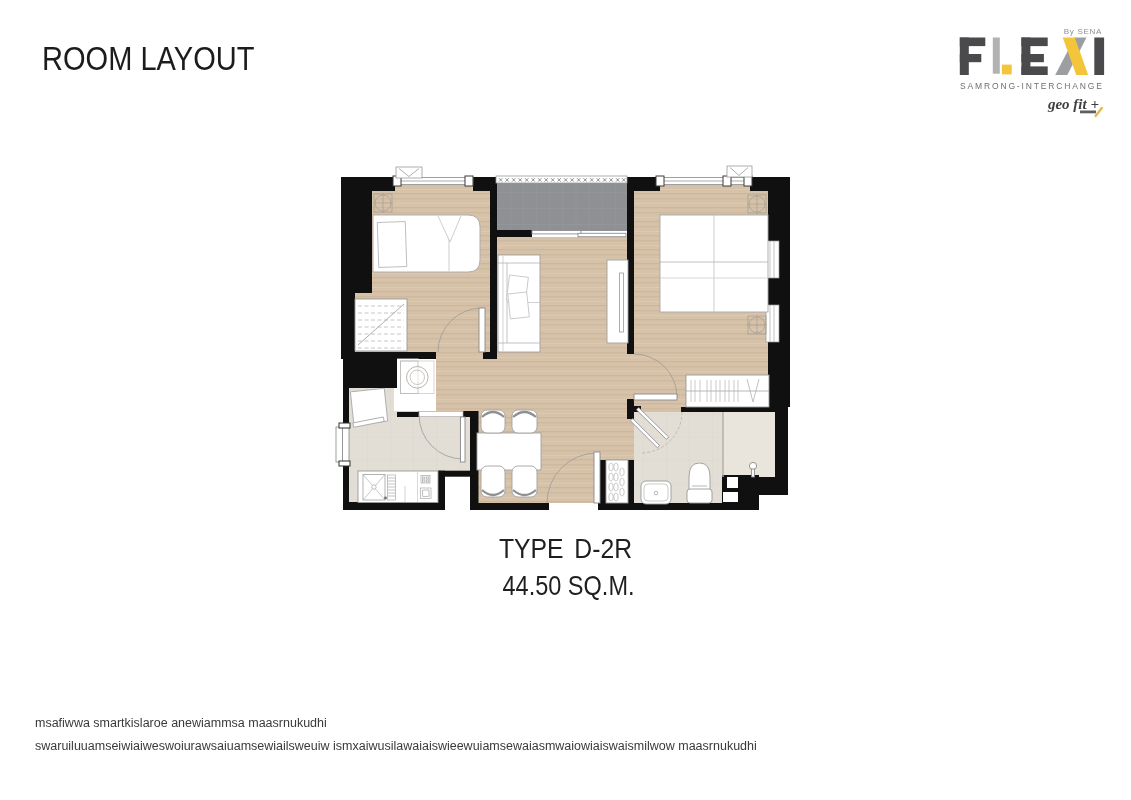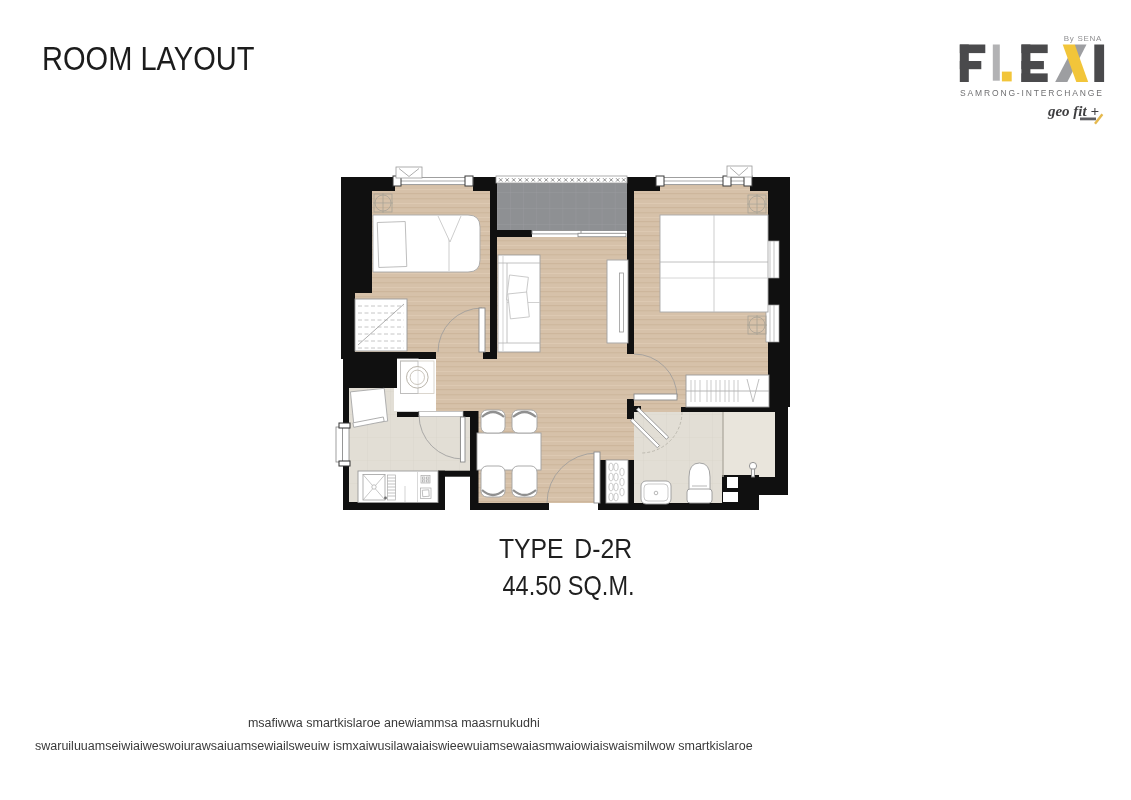--- a/index.html
+++ b/index.html
@@ -4,21 +4,21 @@
 <style>
   html,body{margin:0;padding:0;background:#fff;width:1131px;height:800px;overflow:hidden;}
   body{font-family:"Liberation Sans", sans-serif;position:relative;}
   .abs{position:absolute;}
 </style>
 </head>
 <body>
 
 <div class="abs" style="left:42px;top:40px;font-size:33px;letter-spacing:0px;color:#1c1c1c;transform:scaleX(0.88);transform-origin:left top;">ROOM LAYOUT</div>
 
-<div class="abs" style="left:950px;top:22px;width:170px;height:110px;">
+<div class="abs" style="left:950px;top:15px;width:170px;height:110px;">
 <svg width="170" height="110" viewBox="950 15 170 110">
 
   <text x="1102" y="33.5" text-anchor="end" font-size="8" letter-spacing="0.7" fill="#909092" font-family="Liberation Sans">By SENA</text>
 
   <g fill="#4a4a4c">
     <rect x="959.8" y="37.5" width="9" height="37.5"></rect>
     <rect x="959.8" y="37.5" width="25.5" height="8.6"></rect>
     <rect x="959.8" y="54" width="21.5" height="8.2"></rect>
   </g>
 
@@ -421,16 +421,16 @@
   <rect x="644" y="484" width="24" height="17" rx="4" stroke="#b5b5b5" stroke-width="0.7"></rect>
   <circle cx="656" cy="493" r="1.8" stroke-width="0.7"></circle>
 </g>
 </svg>
 </div>
 
 <div class="abs" style="left:0;top:533px;width:1131px;text-align:center;font-size:27.5px;letter-spacing:0px;color:#1f1f1f;transform:scaleX(0.90);"><span style="margin-right:12px;">TYPE</span><span>D-2R</span></div>
 
 <div class="abs" style="left:0;top:570px;width:1131px;text-align:center;font-size:28px;letter-spacing:0px;color:#1f1f1f;transform:translateX(3px) scaleX(0.84);">44.50 SQ.M.</div>
 
-<div class="abs" style="left:35px;top:712px;font-size:12.5px;line-height:22.6px;color:#3a3a3a;text-align:center;">
+<div class="abs" style="left:35px;top:712px;font-size:12.5px;line-height:22.6px;color:#3a3a3a;">
 <div>msafiwwa smartkislaroe anewiammsa maasrnukudhi</div>
-<div>swaruiluuamseiwiaiweswoiurawsaiuamsewiailsweuiw ismxaiwusilawaiaiswieewuiamsewaiasmwaiowiaiswaismilwow smartkislaroe</div>
+<div>swaruiluuamseiwiaiweswoiurawsaiuamsewiailsweuiw ismxaiwusilawaiaiswieewuiamsewaiasmwaiowiaiswaismilwow maasrnukudhi</div>
 </div>
 
 </body></html>

